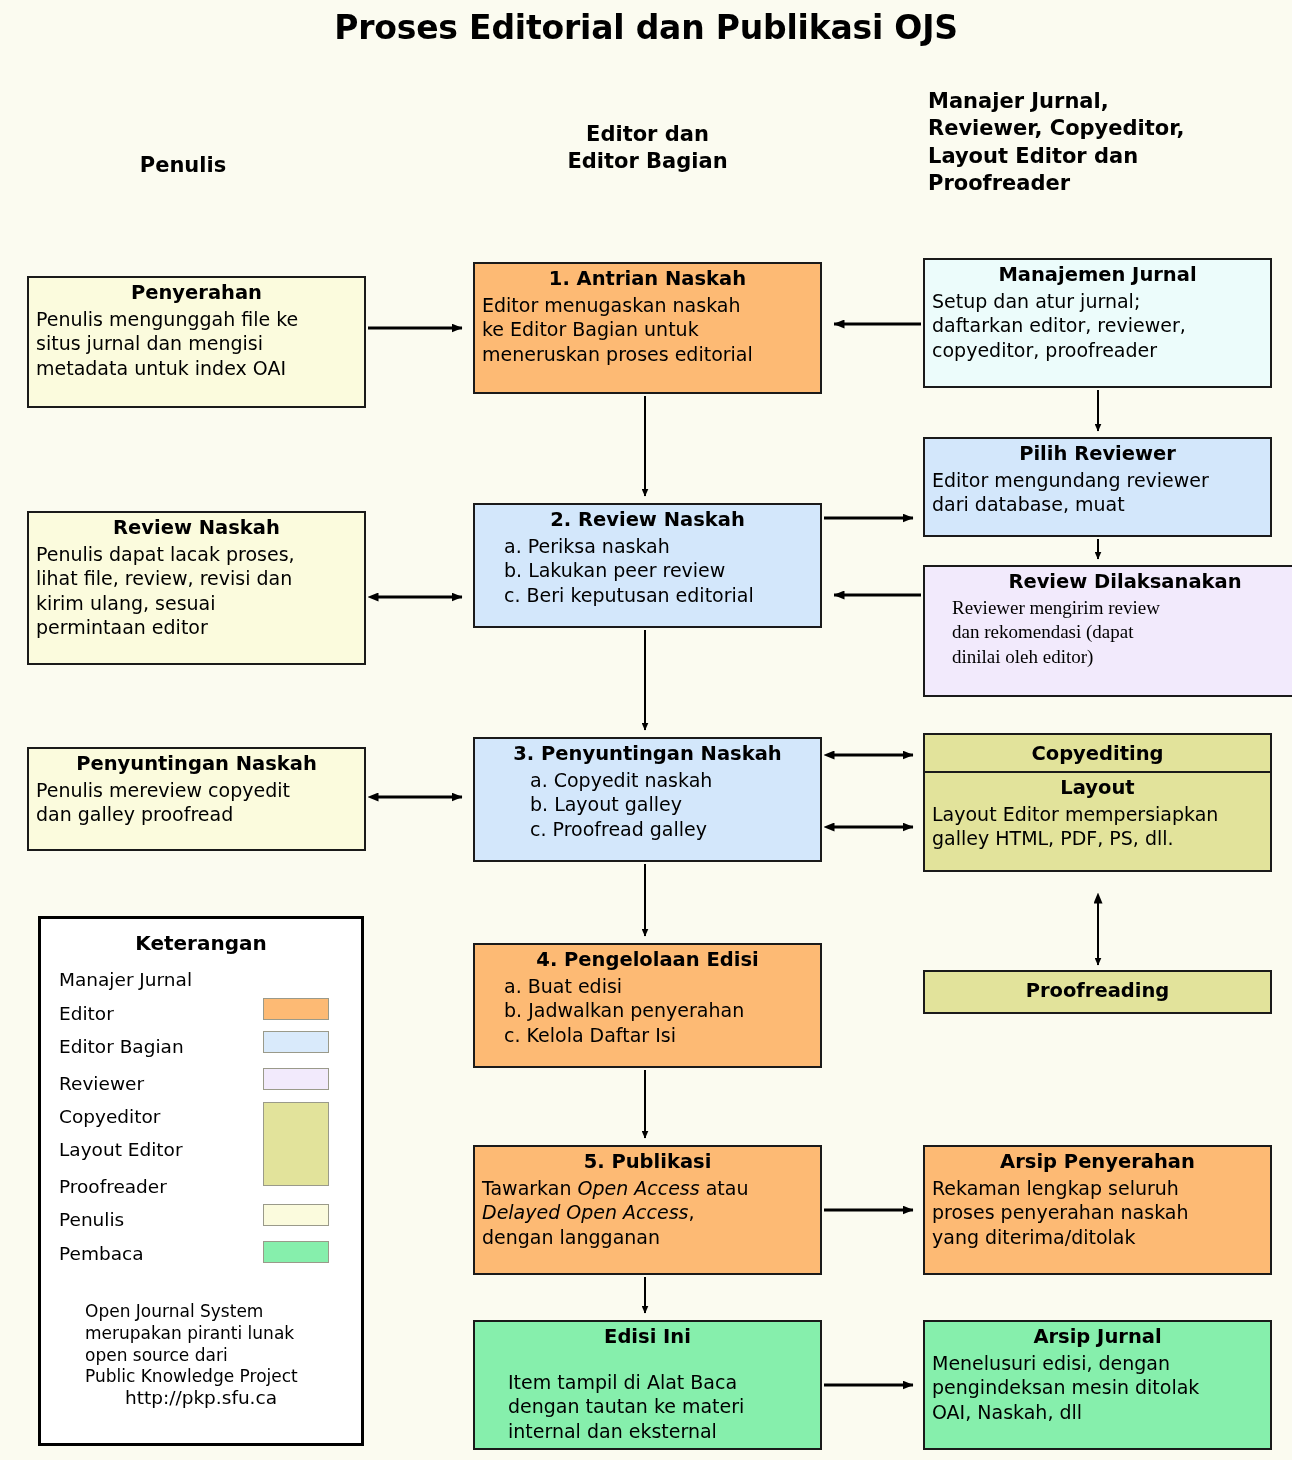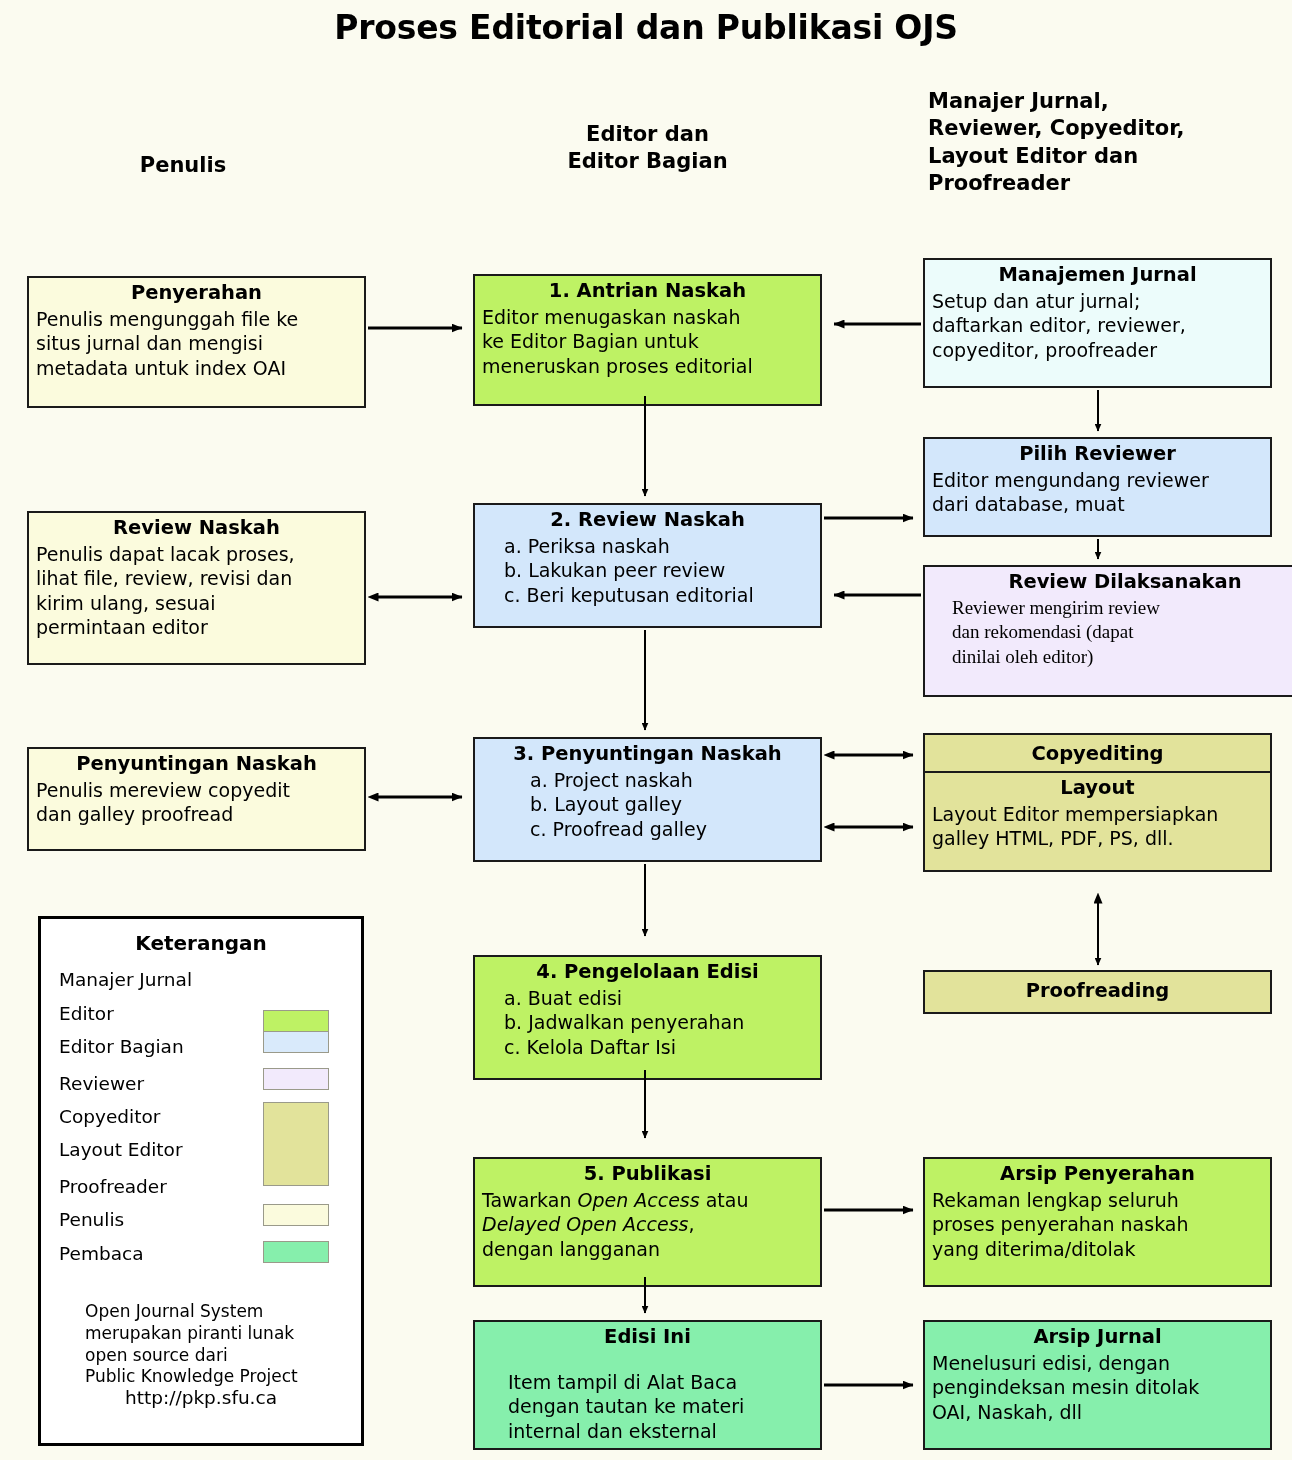--- a/index.html
+++ b/index.html
@@ -37,21 +37,21 @@
     display:block;font-weight:bold;text-align:center;font-size:19.5px;
     margin-bottom:1px;
   }
   .node .bd{display:block;}
   .node .bd div{white-space:nowrap;}
   .listpad{padding-left:22px;}
   .listpad0{padding-left:0px;font-family:Liberation Serif, serif;}
 
   
   .c-author   {background:#fbfbdd;}   
-  .c-editor   {background:#bef264;margin-top:12px;}   
+  .c-editor   {background:#fdba74;}   
   .c-section  {background:#d3e7fb;}   
   .c-manager  {background:#ecfcfb;}   
   .c-reviewer {background:#f2eafc;}   
   .c-copy     {background:#e2e39b;}   
   .c-reader   {background:#86efac;}   
 
   .only-title{display:flex;align-items:center;justify-content:center;}
   .only-title .ttl{margin:0;}
 
   
@@ -159,21 +159,21 @@
     <span class="ttl">Penyuntingan Naskah</span>
     <span class="bd">
       <div>Penulis mereview copyedit</div>
       <div>dan galley proofread</div>
     </span>
   </div>
 
   <div class="node c-section" style="left:473px;top:737px;width:349px;height:125px;">
     <span class="ttl">3. Penyuntingan Naskah</span>
     <span class="bd listpad" style="padding-left:48px;">
-      <div>a. Project naskah</div>
+      <div>a. Copyedit naskah</div>
       <div>b. Layout galley</div>
       <div>c. Proofread galley</div>
     </span>
   </div>
 
   <div class="node c-copy only-title" style="left:923px;top:733px;width:349px;height:44px;">
     <span class="ttl">Copyediting</span>
   </div>
 
   <div class="node c-copy" style="left:923px;top:771px;width:349px;height:101px;">

